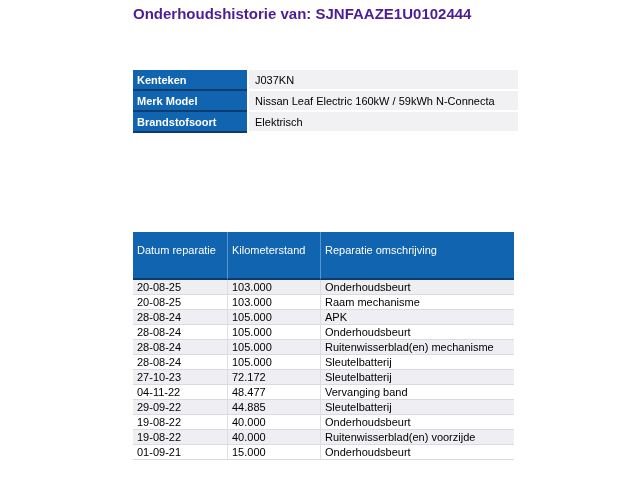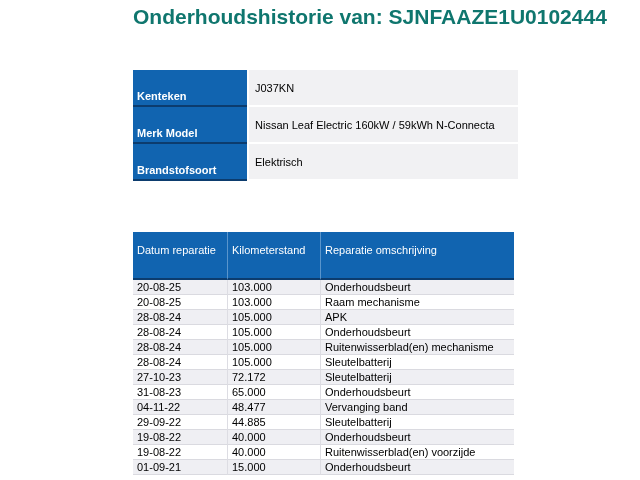--- a/index.html
+++ b/index.html
@@ -5,37 +5,37 @@
   html, body { margin: 0; padding: 0; }
   body {
     width: 640px; height: 480px; overflow: hidden;
     background: #ffffff;
     font-family: "Liberation Sans", sans-serif;
   }
   .doc { position: relative; width: 640px; height: 480px; background: #fff; }
 
   .title {
     position: absolute; left: 133px; top: 5px;
-    font-size: 21px; font-weight: bold; color: #0f766e;
+    font-size: 15px; font-weight: bold; color: #4c1d95;
     white-space: nowrap;
   }
 
   table { border-collapse: separate; border-spacing: 0; table-layout: fixed; }
   td, th { overflow: hidden; white-space: nowrap; }
 
   
   .info-table {
     position: absolute; left: 133px; top: 70px; width: 381px;
     font-size: 11px;
   }
   .info-table th {
     width: 110px; height: 19px;
     background: #1164B0; color: #ffffff;
     font-weight: bold; text-align: left;
-    padding: 16px 0 0 4px;
+    padding: 0 0 0 4px;
     border-bottom: 2px solid #0C3C6E;
   }
   .info-table td {
     width: 263px; height: 19px;
     background: #F1F1F3; color: #000;
     padding: 0 0 0 6px;
     border-left: 2px solid #ffffff;
     border-bottom: 2px solid #ffffff;
   }
 
@@ -133,25 +133,20 @@
         <td>28-08-24</td>
         <td>105.000</td>
         <td>Sleutelbatterij</td>
       </tr>
       <tr>
         <td>27-10-23</td>
         <td>72.172</td>
         <td>Sleutelbatterij</td>
       </tr>
       <tr>
-        <td>31-08-23</td>
-        <td>65.000</td>
-        <td>Onderhoudsbeurt</td>
-      </tr>
-      <tr>
         <td>04-11-22</td>
         <td>48.477</td>
         <td>Vervanging band</td>
       </tr>
       <tr>
         <td>29-09-22</td>
         <td>44.885</td>
         <td>Sleutelbatterij</td>
       </tr>
       <tr>

